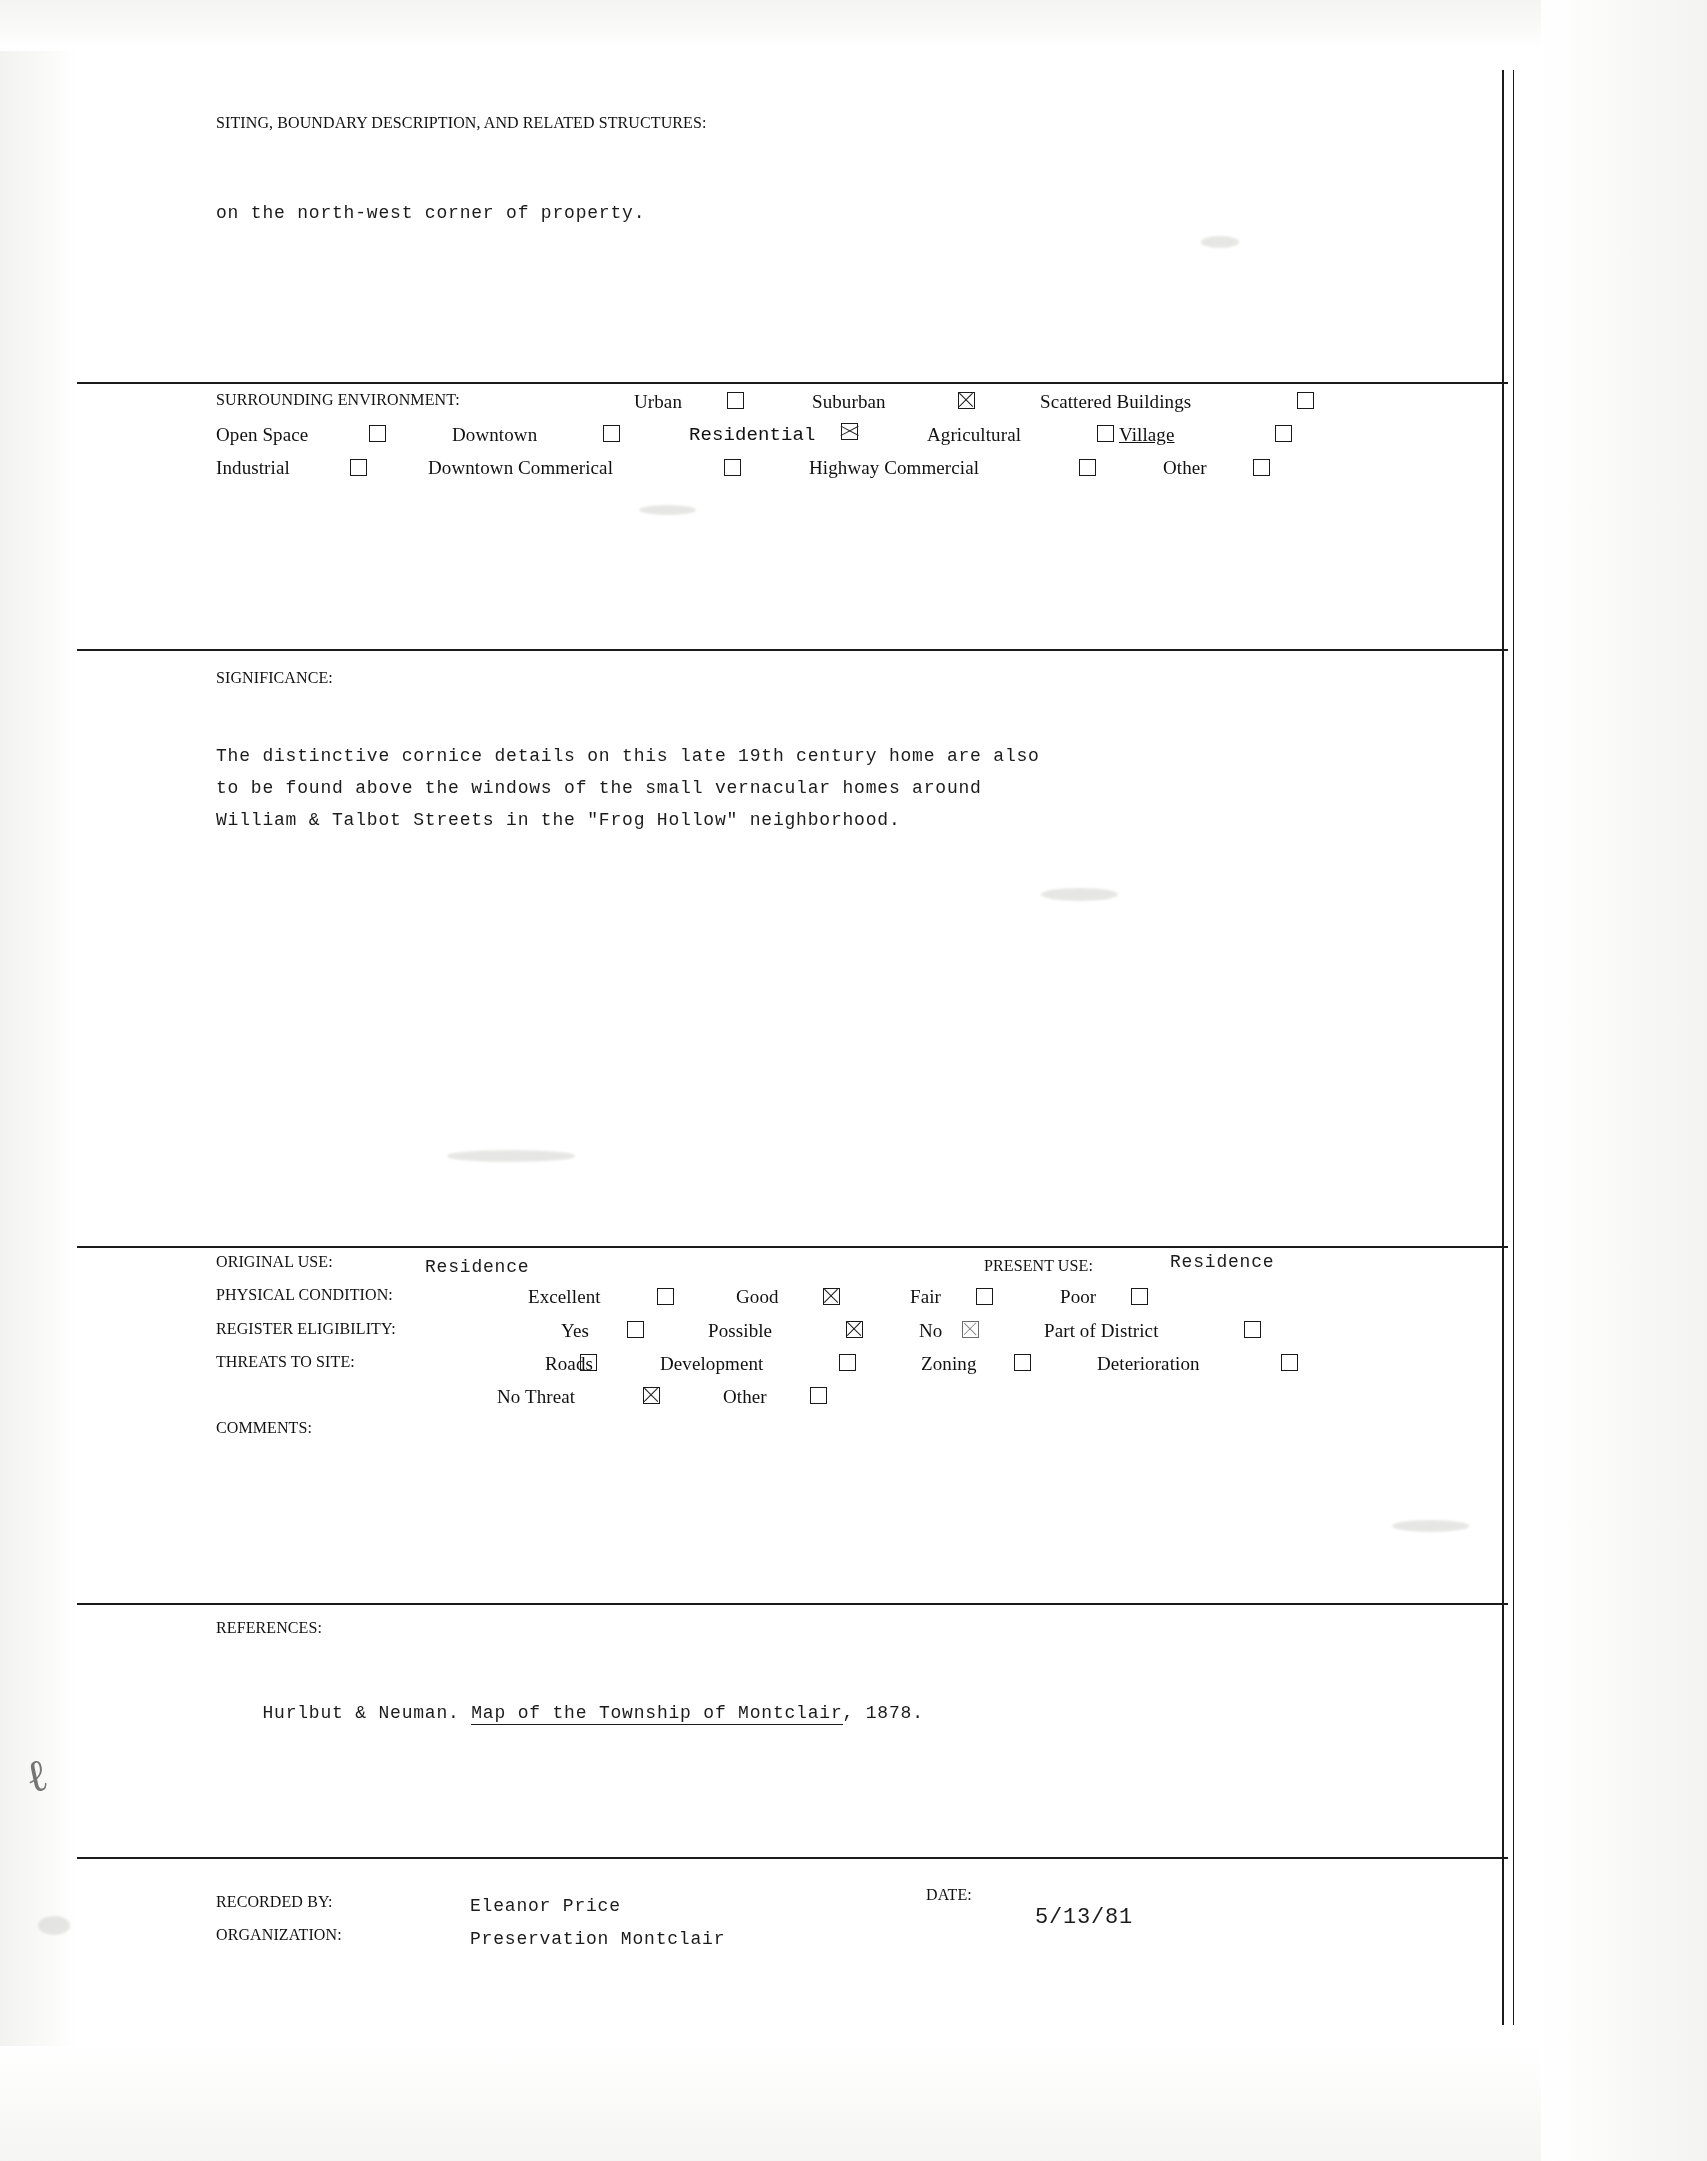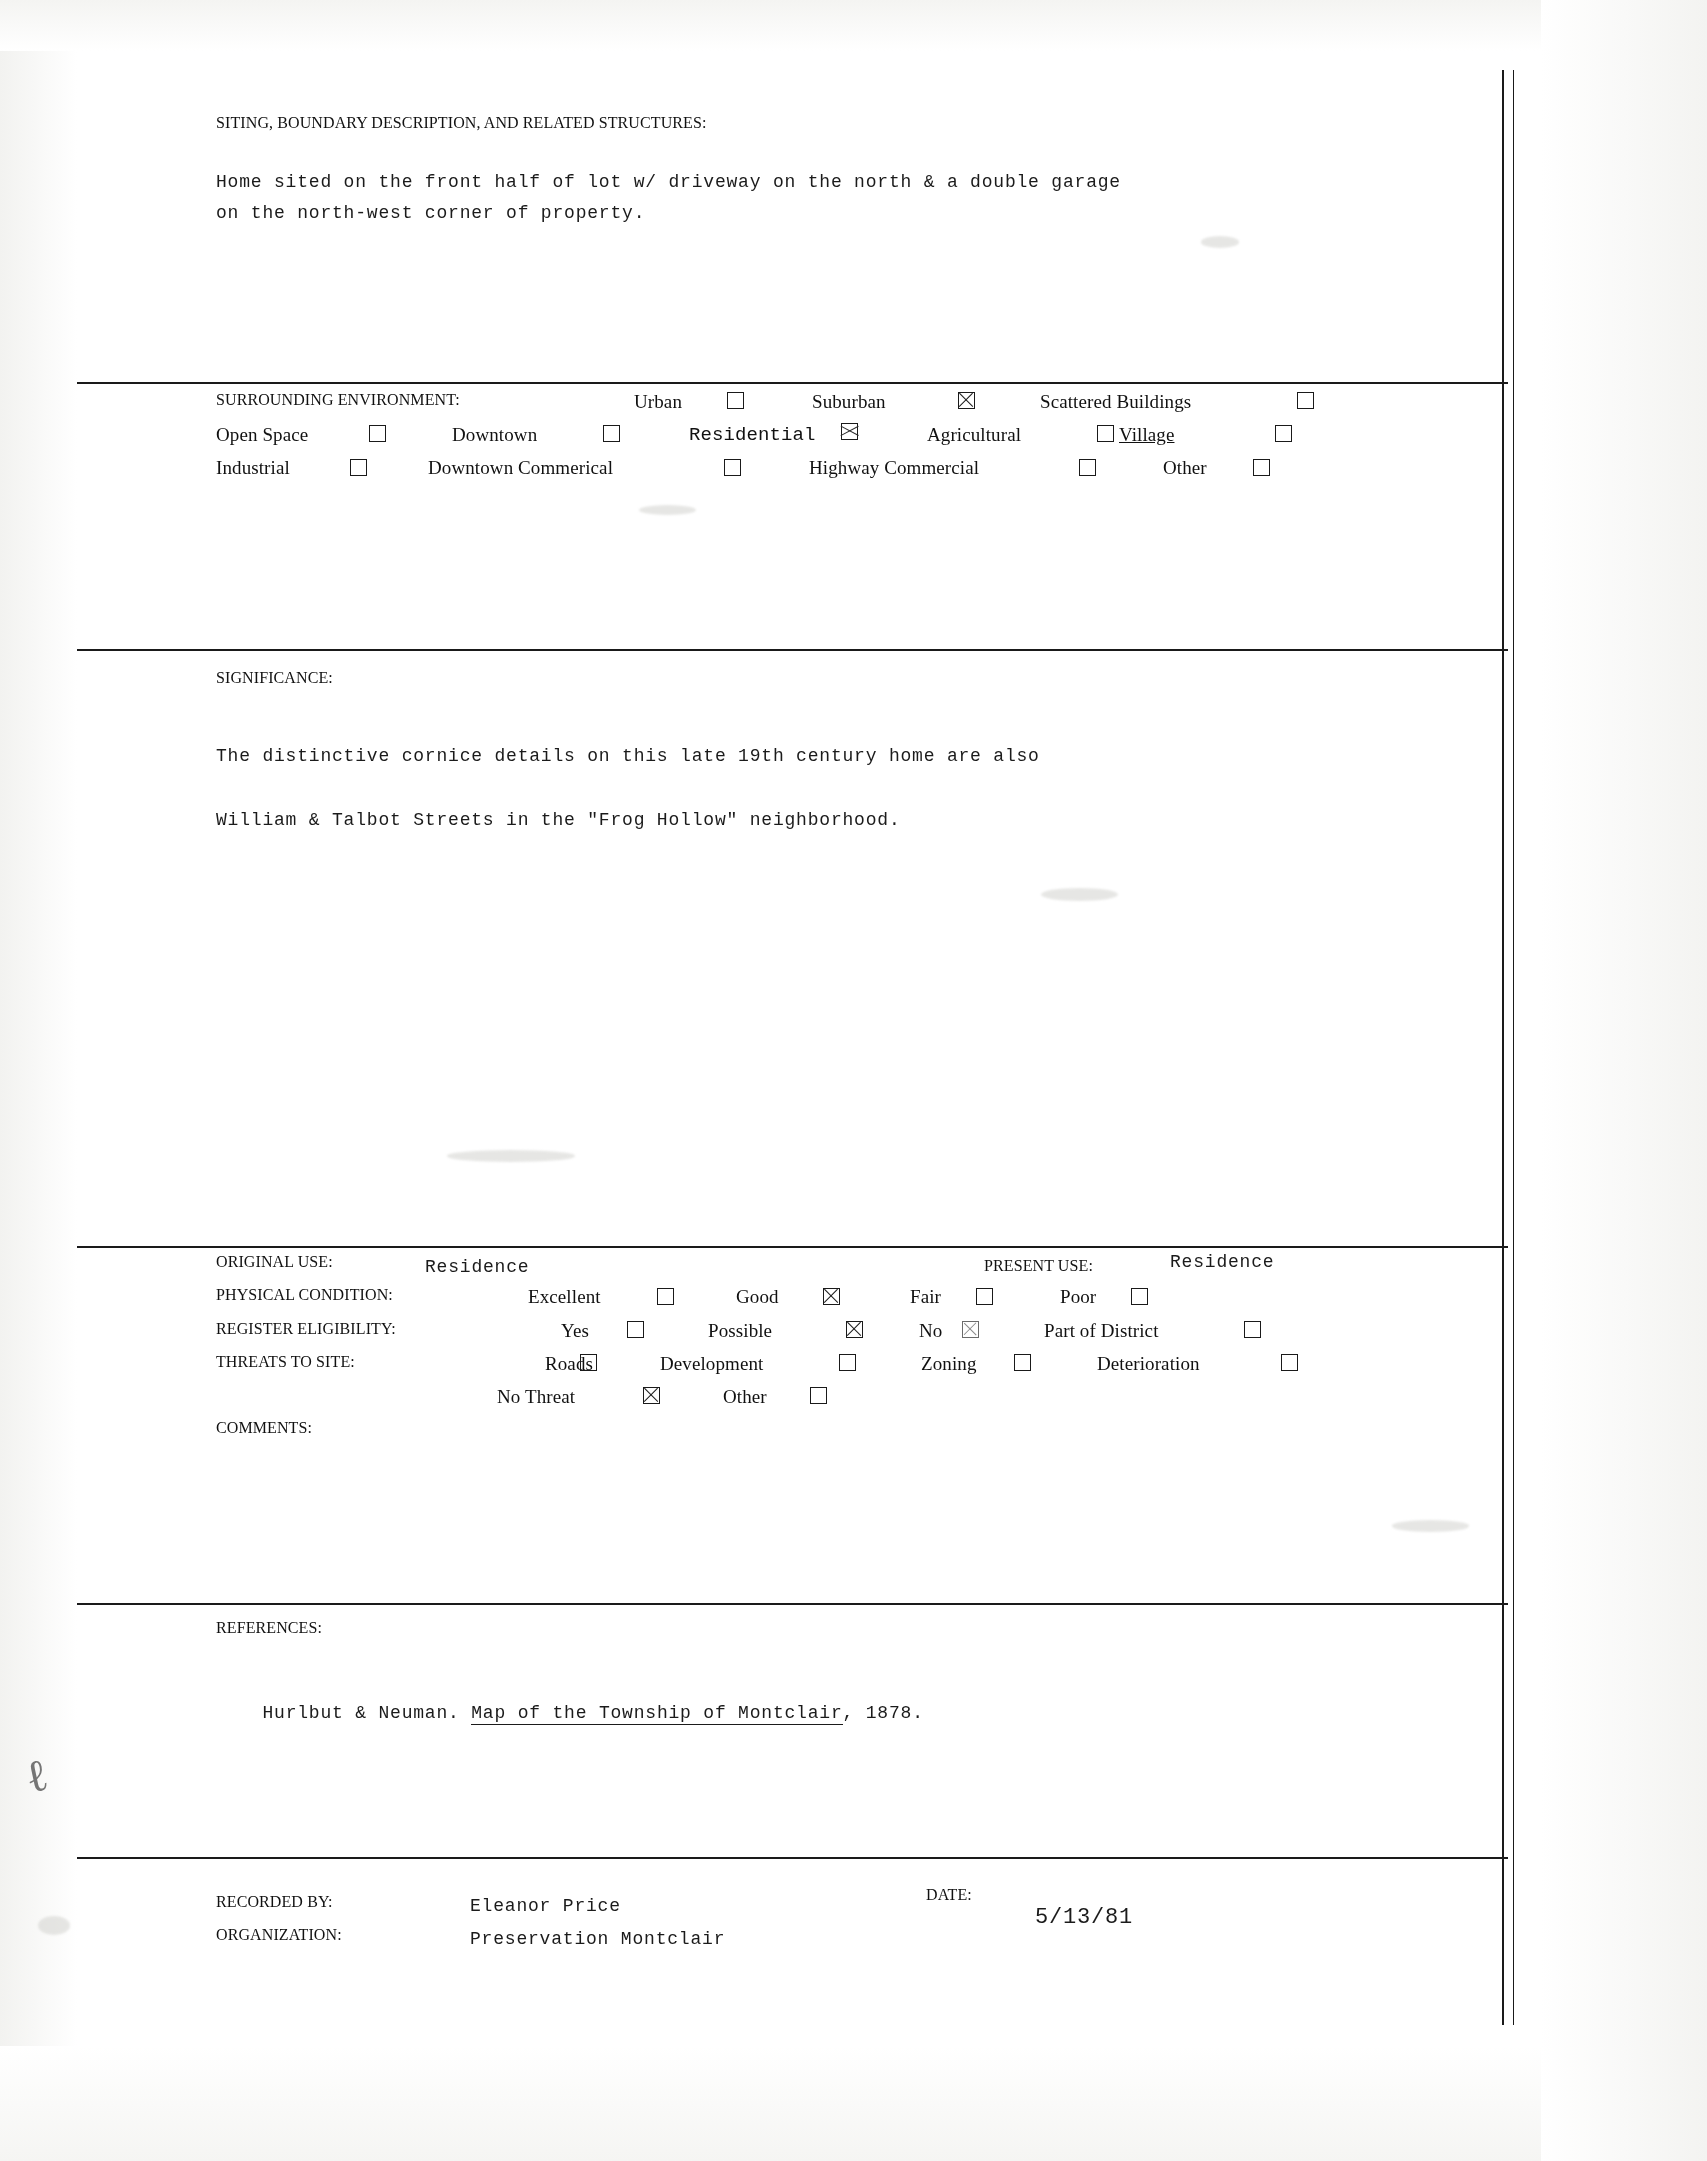--- a/index.html
+++ b/index.html
@@ -169,21 +169,20 @@
   <div class="smudge" style="left:1041px;top:888px;width:77px;height:12.8px;"></div>
   <div class="smudge" style="left:447px;top:1150px;width:128px;height:11.5px;"></div>
   <div class="smudge" style="left:1392px;top:1520px;width:77px;height:11.5px;"></div>
   <div class="smudge" style="left:38px;top:1916px;width:32px;height:19px;"></div>
 
   <div class="right-rule a"></div>
   <div class="right-rule b"></div>
 
   <div class="lbl big" style="left:216px; top:114px;">SITING, BOUNDARY DESCRIPTION, AND RELATED STRUCTURES:</div>
 
-  <div class="type" style="left:216px; top:167px;">Home sited on the front half of lot w/ driveway on the north &amp; a double garage</div>
   <div class="type" style="left:216px; top:198px;">on the north-west corner of property.</div>
 
   <div class="hrule" style="left:77px; top:382px; width:1431px;"></div>
 
   <div class="lbl big" style="left:216px; top:391px;">SURROUNDING ENVIRONMENT:</div>
 
   <div class="lbl" style="left:634px; top:391px;">Urban</div>
   <div class="cbox" style="left:727px; top:392px;"></div>
 
   <div class="lbl" style="left:812px; top:391px;">Suburban</div>
@@ -217,20 +216,21 @@
   <div class="cbox" style="left:1079px; top:459px;"></div>
 
   <div class="lbl" style="left:1163px; top:457px;">Other</div>
   <div class="cbox" style="left:1253px; top:459px;"></div>
 
   <div class="hrule" style="left:77px; top:649px; width:1431px;"></div>
 
   <div class="lbl big" style="left:216px; top:669px;">SIGNIFICANCE:</div>
 
   <div class="type" style="left:216px; top:741px;">The distinctive cornice details on this late 19th century home are also</div>
+  <div class="type" style="left:216px; top:773px;">to be found above the windows of the small vernacular homes around</div>
   <div class="type" style="left:216px; top:805px;">William &amp; Talbot Streets in the "Frog Hollow" neighborhood.</div>
 
   <div class="hrule" style="left:77px; top:1246px; width:1431px;"></div>
 
   <div class="lbl big" style="left:216px; top:1253px;">ORIGINAL USE:</div>
   <div class="type" style="left:425px; top:1252px;">Residence</div>
 
   <div class="lbl big" style="left:984px; top:1257px;">PRESENT USE:</div>
   <div class="type" style="left:1170px; top:1247px;">Residence</div>
 

